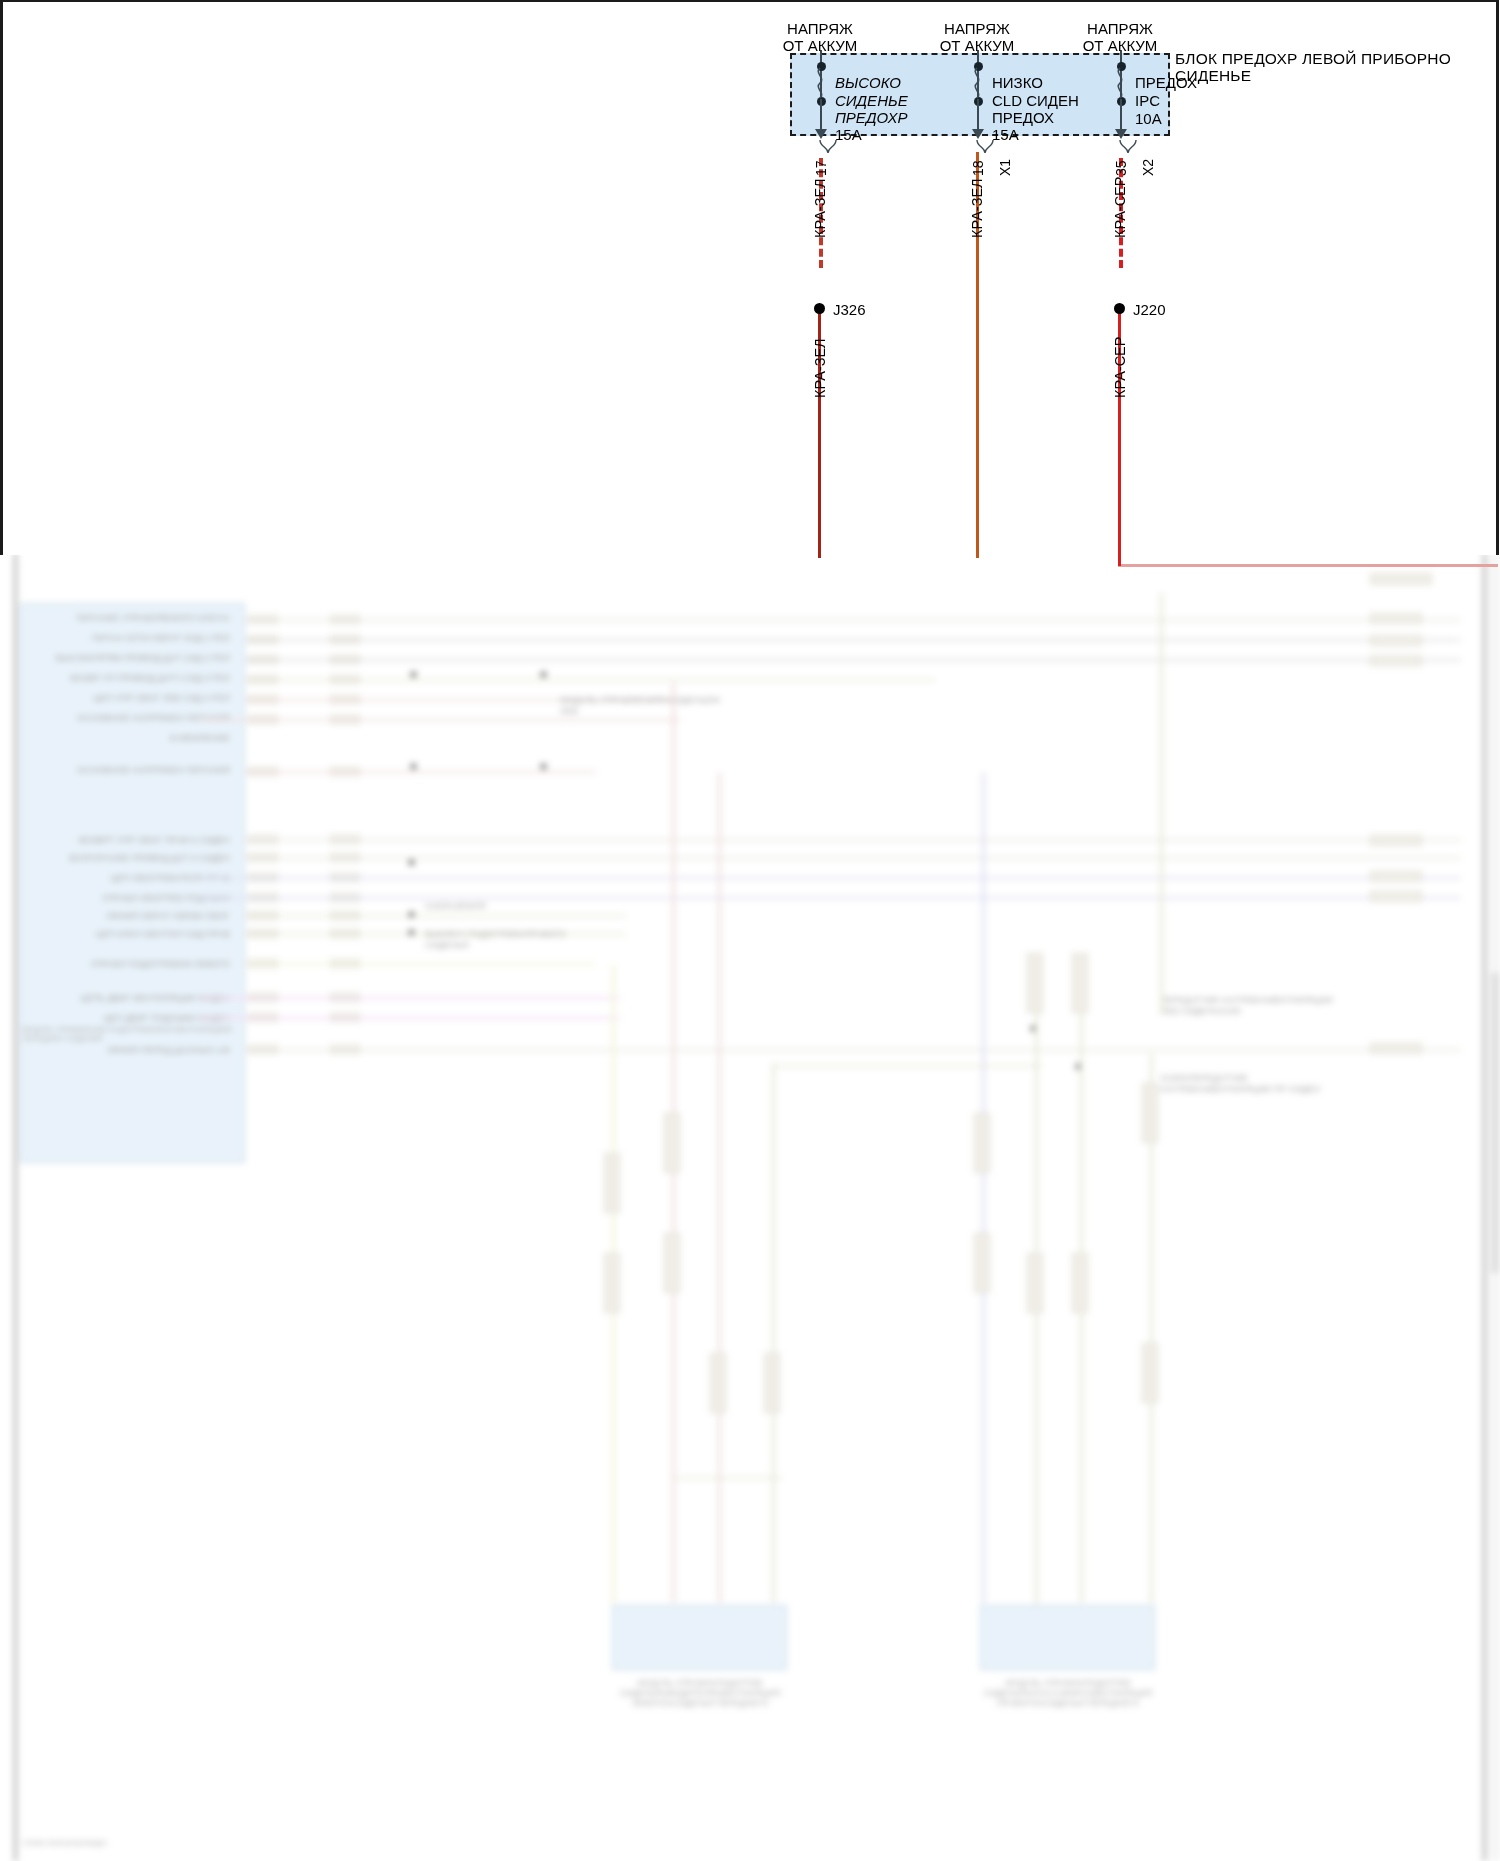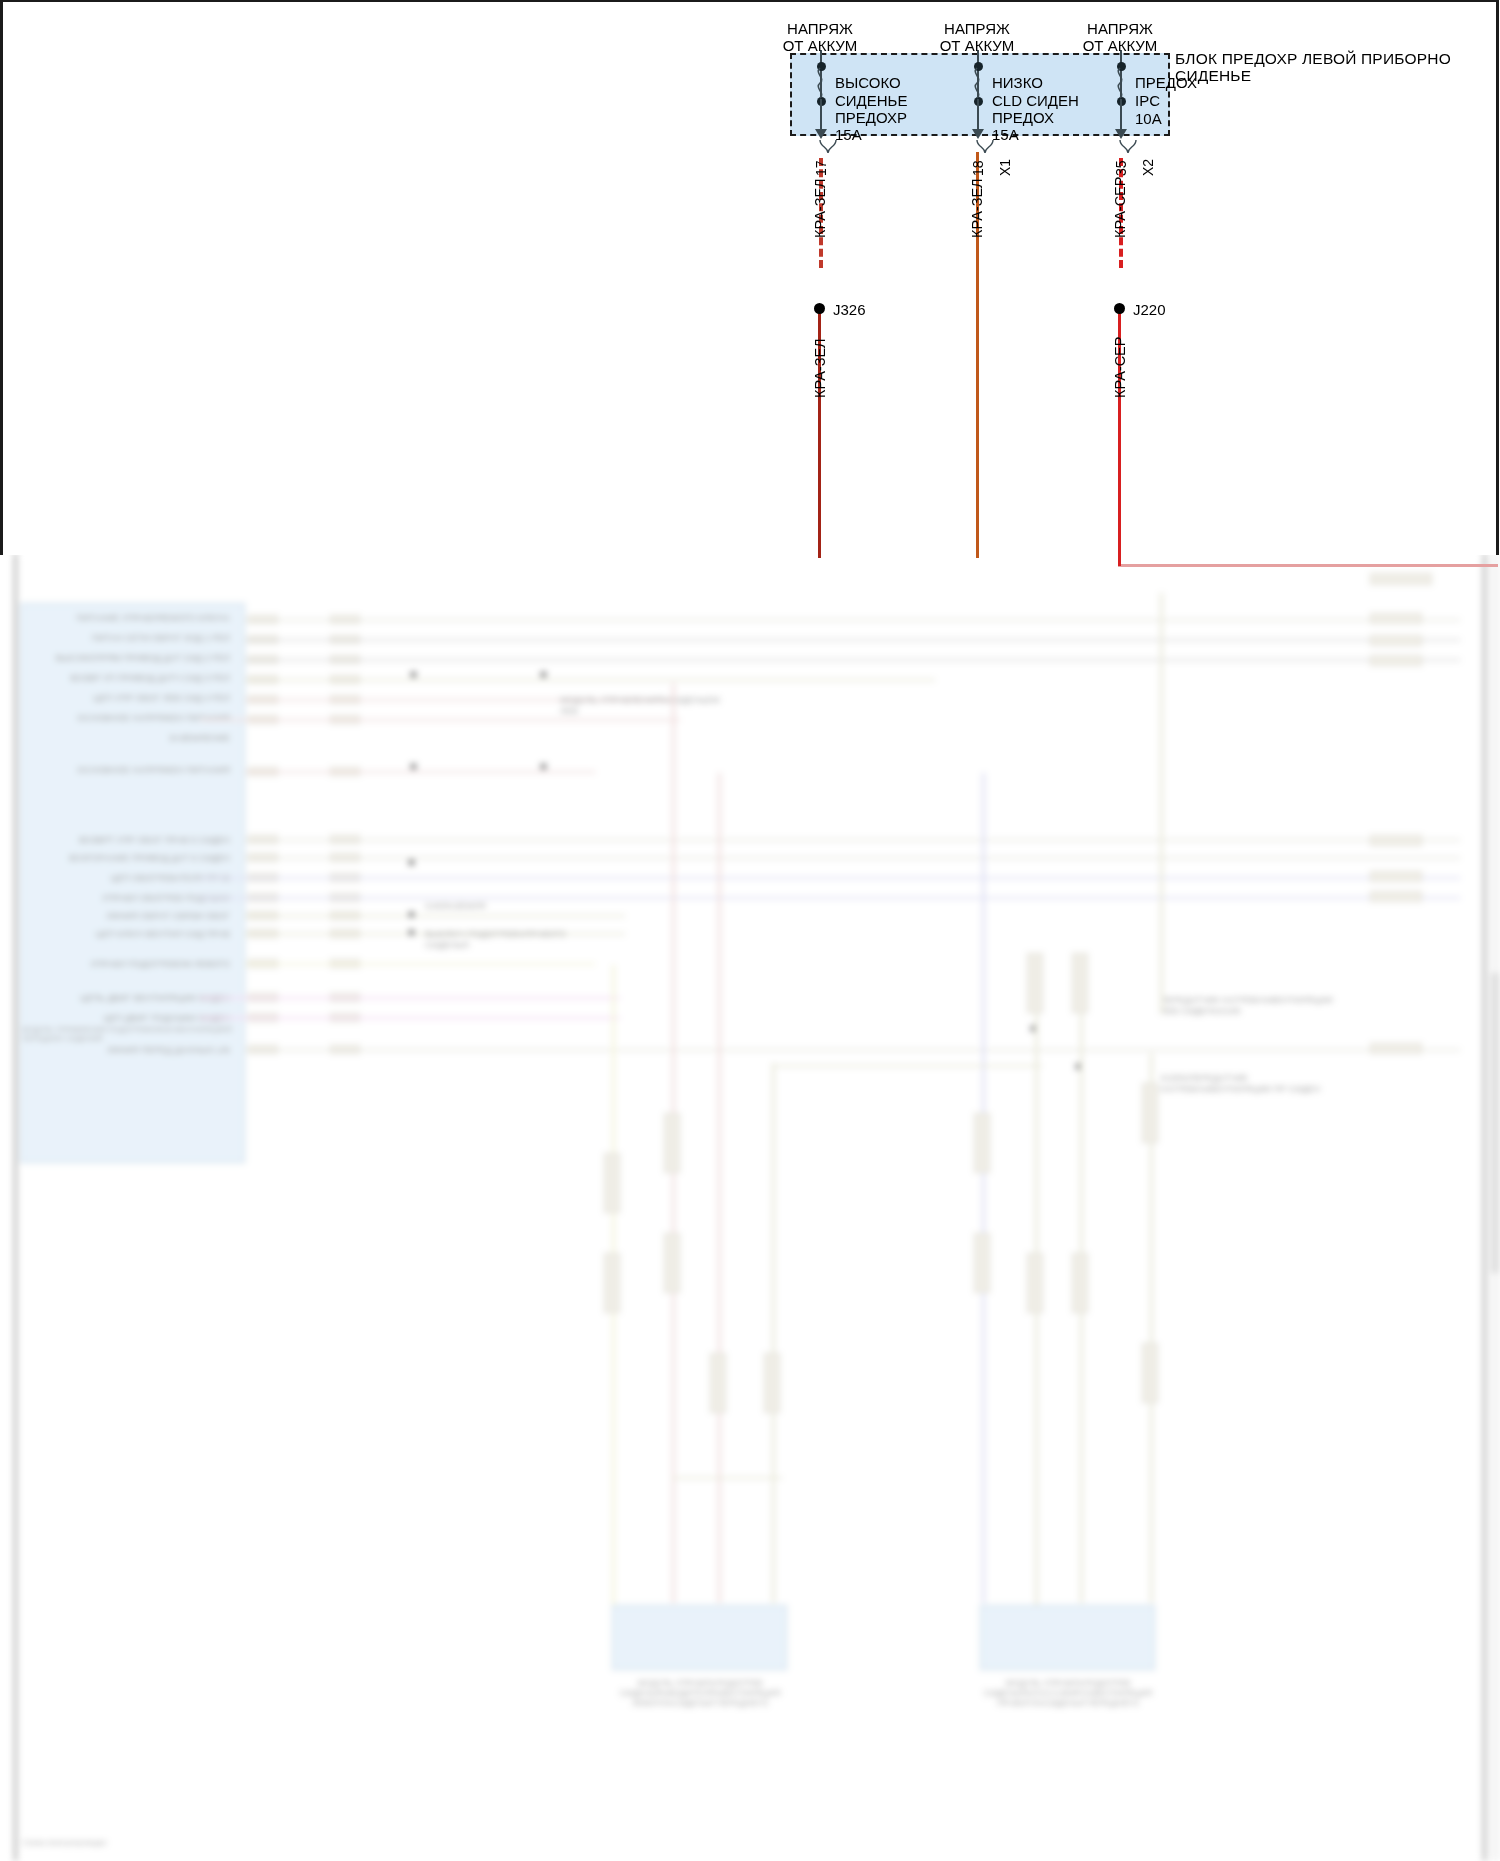--- a/index.html
+++ b/index.html
@@ -231,21 +231,21 @@
 
   <div class="fuse" style="left:820px;top:66px;height:33px;">
     <span class="dot d1"></span>
     <span class="dot d2"></span>
     <svg class="squig" viewBox="0 0 14 32">
       <path d="M7 1 C1 6, 13 11, 7 16 C1 21, 13 26, 7 31" fill="none" stroke="#3b4a52" stroke-width="1.6"></path>
     </svg>
   </div>
   <div class="out-arrow" style="left:820px;top:99px;height:31px;"></div>
 
-  <div class="fuse-label" style="left:835px;top:74px;">ВЫСОКО
+  <div class="fuse-label" style="left:835px;top:74px;font-style:italic;">ВЫСОКО
 СИДЕНЬЕ
 ПРЕДОХР</div>
   <div class="fuse-label" style="left:835px;top:126px;">15A</div>
 
   <svg class="conn-brk" style="left:818px;top:140px;" viewBox="0 0 20 14">
     <path d="M2 0 C2 7, 10 7, 10 13 C10 7, 18 7, 18 0" fill="none" stroke="#3b4a52" stroke-width="1.4"></path>
   </svg>
 
   <div class="vlabel" style="left:813px;top:176px;">17</div>
 

